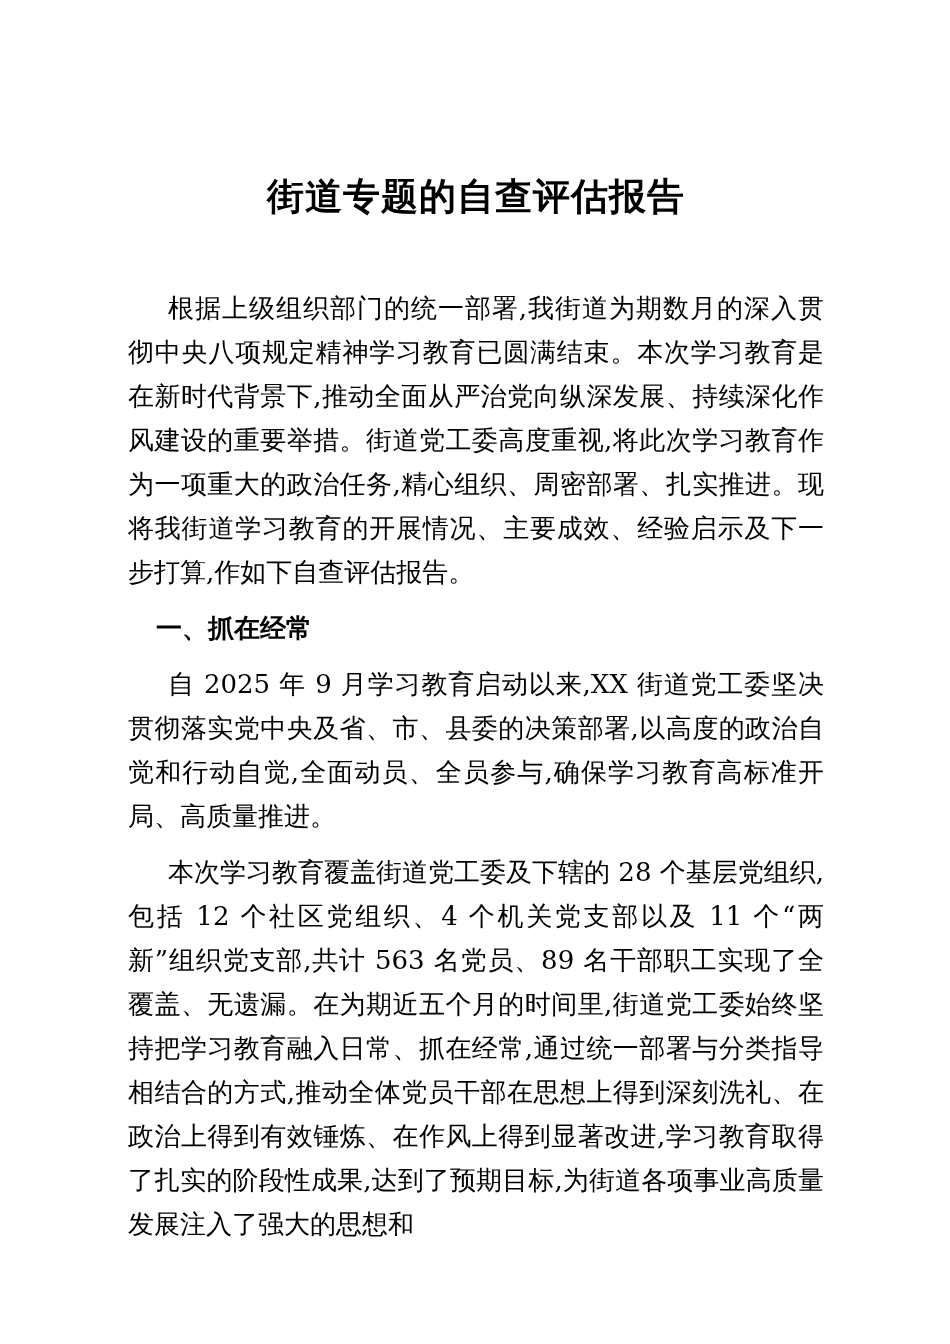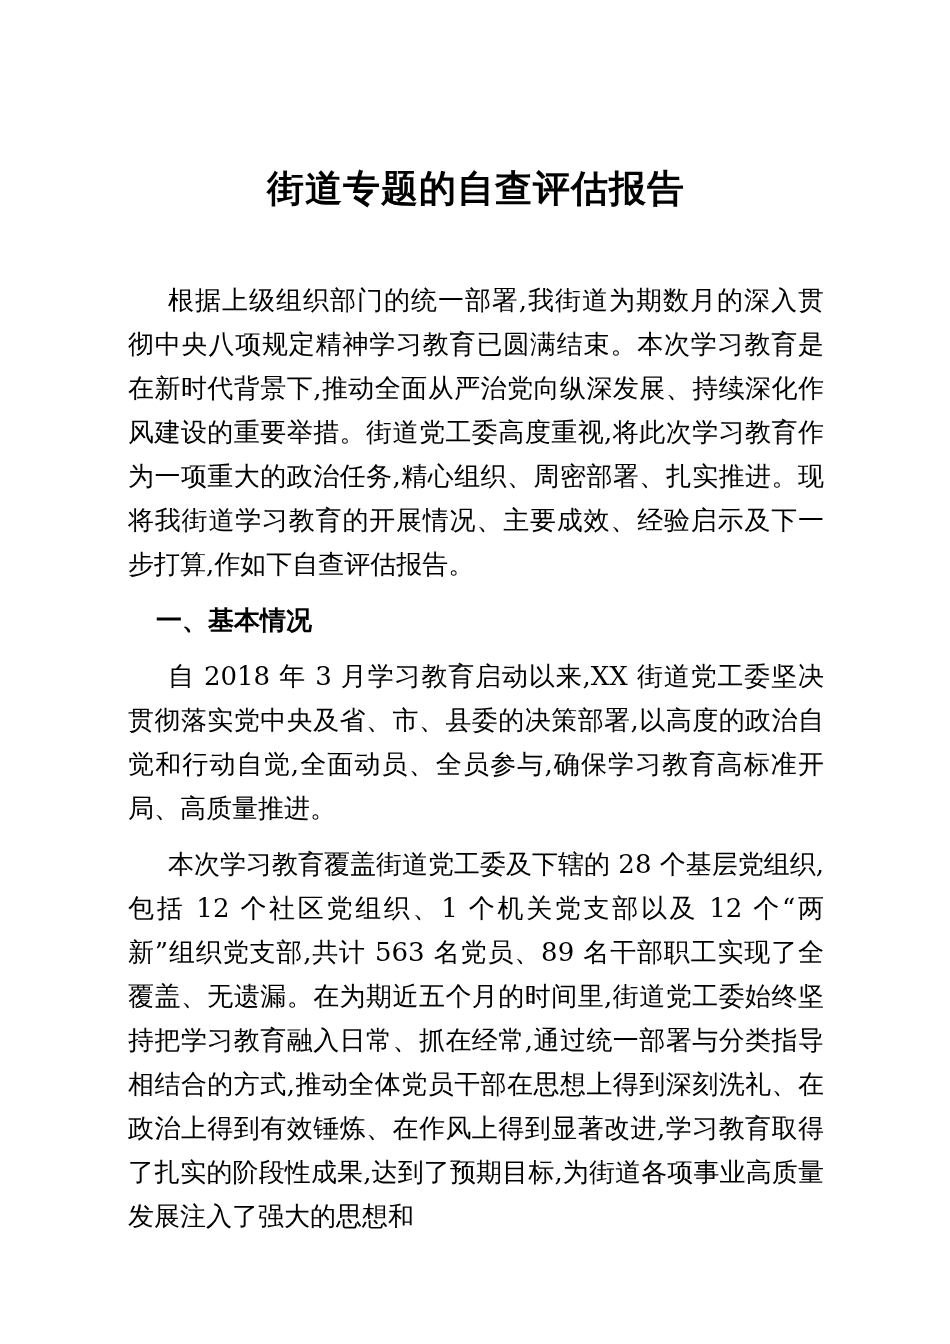--- a/index.html
+++ b/index.html
@@ -17,21 +17,21 @@
     overflow: hidden;
     color: #000000;
   }
   .doc-title {
     font-family: "DejaVu Serif", "Liberation Serif", serif;
     font-weight: 700;
     font-size: 37px;
     line-height: 44px;
     letter-spacing: 1px;
     text-align: center;
-    margin: 0 0 68px 0;
+    margin: 8px 0 68px 0;
     color: #000000;
   }
   .doc-para {
     font-family: "DejaVu Serif", "Liberation Serif", serif;
     font-size: 26px;
     line-height: 44px;
     text-align: justify;
     text-justify: inter-ideograph;
     text-indent: 40px;
     margin: 12px;
@@ -48,18 +48,18 @@
   }
 </style>
 </head>
 <body>
 
 <div class="page">
   <h1 class="doc-title">街道专题的自查评估报告</h1>
 
   <p class="doc-para">根据上级组织部门的统一部署,我街道为期数月的深入贯彻中央八项规定精神学习教育已圆满结束。本次学习教育是在新时代背景下,推动全面从严治党向纵深发展、持续深化作风建设的重要举措。街道党工委高度重视,将此次学习教育作为一项重大的政治任务,精心组织、周密部署、扎实推进。现将我街道学习教育的开展情况、主要成效、经验启示及下一步打算,作如下自查评估报告。</p>
 
-  <h2 class="doc-heading">一、基本情况</h2>
+  <h2 class="doc-heading">一、抓在经常</h2>
 
-  <p class="doc-para">自 2018 年 3 月学习教育启动以来,XX 街道党工委坚决贯彻落实党中央及省、市、县委的决策部署,以高度的政治自觉和行动自觉,全面动员、全员参与,确保学习教育高标准开局、高质量推进。</p>
+  <p class="doc-para">自 2025 年 9 月学习教育启动以来,XX 街道党工委坚决贯彻落实党中央及省、市、县委的决策部署,以高度的政治自觉和行动自觉,全面动员、全员参与,确保学习教育高标准开局、高质量推进。</p>
 
-  <p class="doc-para">本次学习教育覆盖街道党工委及下辖的 28 个基层党组织,包括 12 个社区党组织、1 个机关党支部以及 12 个“两新”组织党支部,共计 563 名党员、89 名干部职工实现了全覆盖、无遗漏。在为期近五个月的时间里,街道党工委始终坚持把学习教育融入日常、抓在经常,通过统一部署与分类指导相结合的方式,推动全体党员干部在思想上得到深刻洗礼、在政治上得到有效锤炼、在作风上得到显著改进,学习教育取得了扎实的阶段性成果,达到了预期目标,为街道各项事业高质量发展注入了强大的思想和</p>
+  <p class="doc-para">本次学习教育覆盖街道党工委及下辖的 28 个基层党组织,包括 12 个社区党组织、4 个机关党支部以及 11 个“两新”组织党支部,共计 563 名党员、89 名干部职工实现了全覆盖、无遗漏。在为期近五个月的时间里,街道党工委始终坚持把学习教育融入日常、抓在经常,通过统一部署与分类指导相结合的方式,推动全体党员干部在思想上得到深刻洗礼、在政治上得到有效锤炼、在作风上得到显著改进,学习教育取得了扎实的阶段性成果,达到了预期目标,为街道各项事业高质量发展注入了强大的思想和</p>
 </div>
 
 </body></html>

